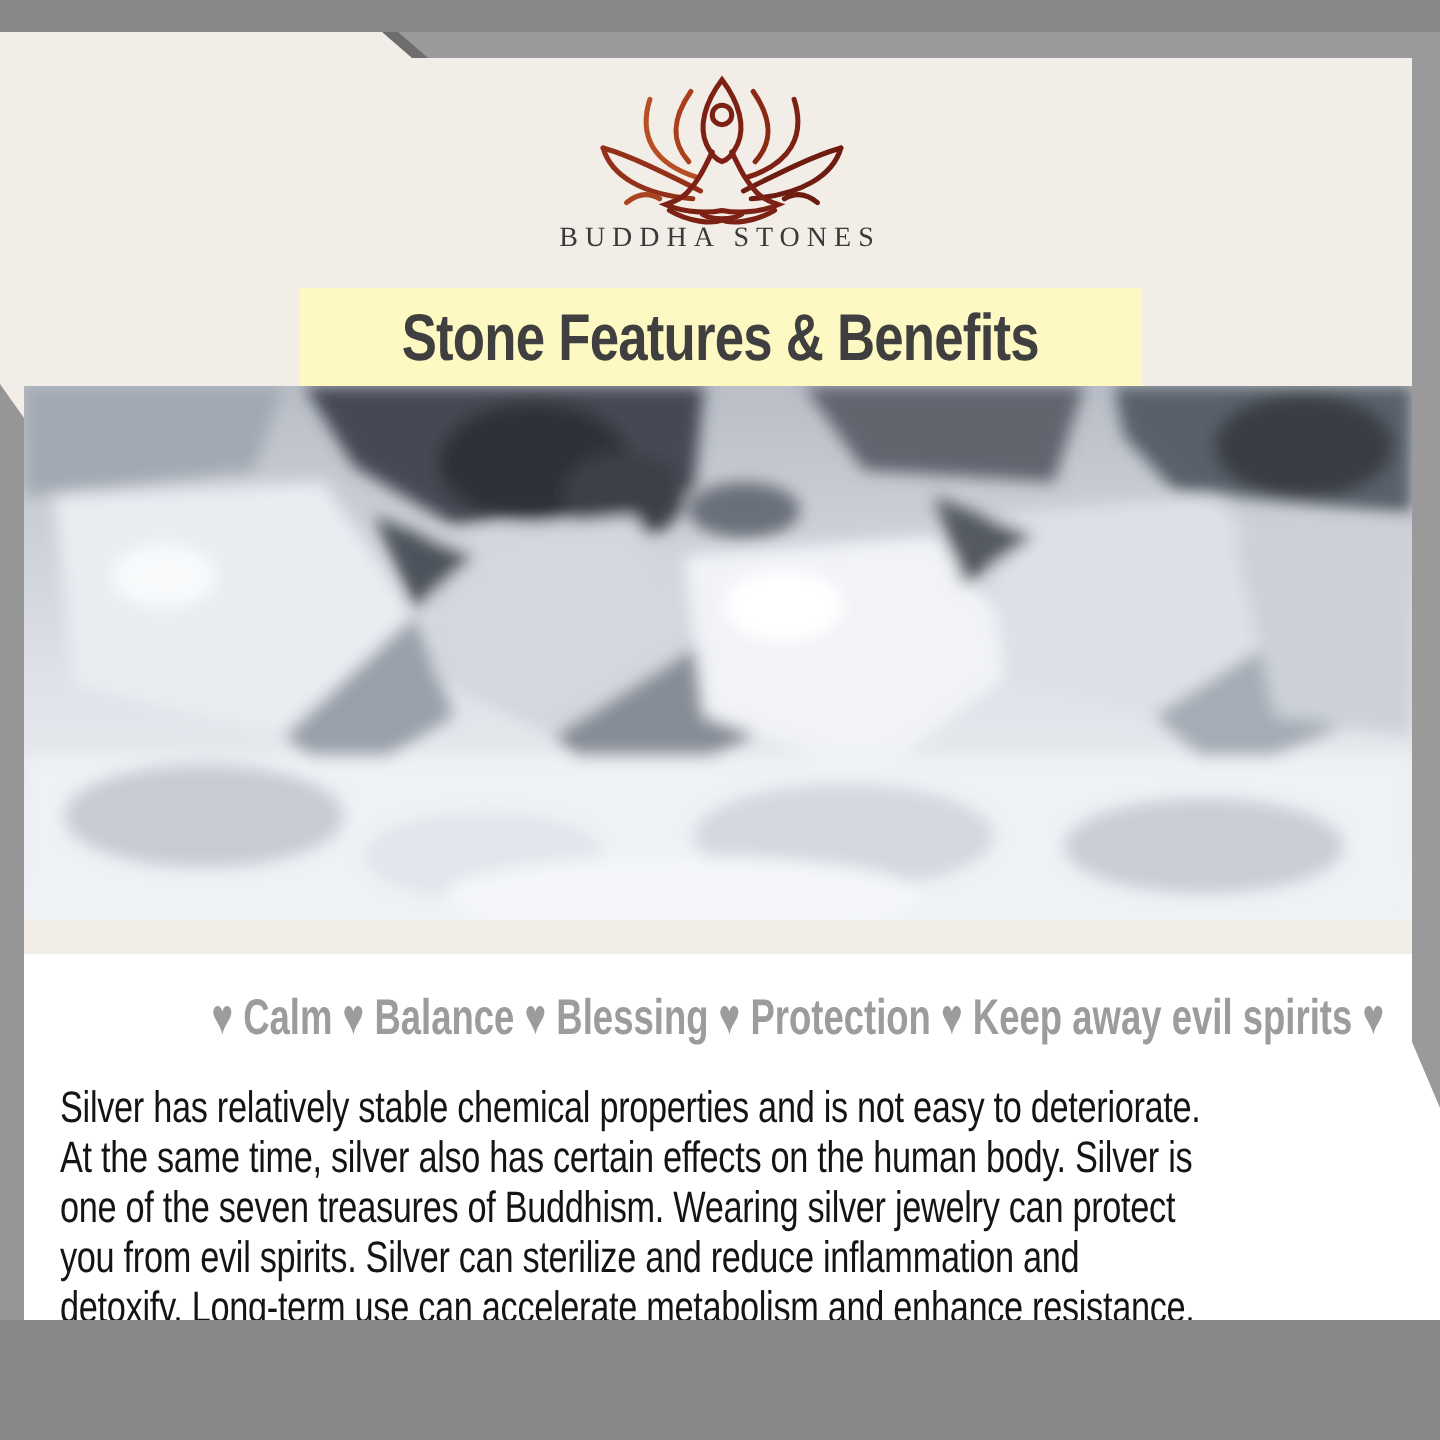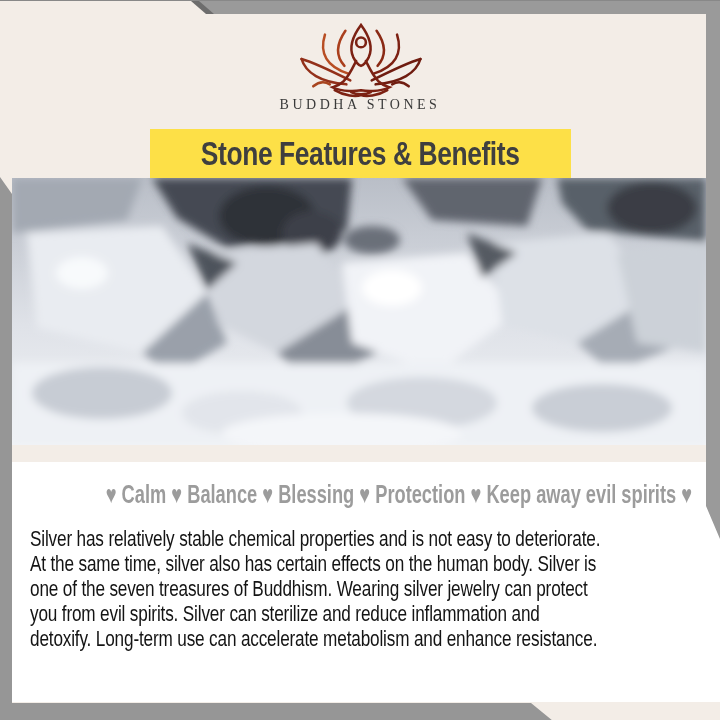--- a/index.html
+++ b/index.html
@@ -1,17 +1,17 @@
 <!DOCTYPE html>
 <html><head>
 <meta charset="utf-8">
 <style>
   html,body{margin:0;padding:0;background:#888;}
   .stage{
-    position:relative;width:720px;height:720px;margin:1px auto;overflow:hidden;
+    position:relative;width:720px;height:644px;margin:16px auto;overflow:hidden;
     background:#f3ede7;
     font-family:"Liberation Sans",sans-serif;
   }
   .abs{position:absolute;}
   
   .accent-top-right{
     left:0;top:0;width:720px;height:720px;background:#9a9a9a;
     clip-path:polygon(197px 0,720px 0,720px 538px,706px 505px,706px 13px,212px 13px);
   }
   .accent-top-shadow{
@@ -24,21 +24,21 @@
   }
   
   .brand-logo{left:297px;top:21px;width:128px;height:76px;}
   .brand-name{
     left:0;top:96px;width:720px;text-align:center;
     font-family:"Liberation Serif",serif;font-size:14px;letter-spacing:3.5px;
     color:#3a3a3a;font-weight:400;
   }
   
   .title-banner{
-    left:150px;top:128px;width:421px;height:49px;background:#fde047;
+    left:150px;top:128px;width:421px;height:49px;background:#fef9c3;
     display:flex;align-items:center;justify-content:center;
   }
   .title-banner .txt{
     font-size:33px;font-weight:bold;color:#3f3f3f;white-space:nowrap;
     transform:scaleX(0.8);transform-origin:center;letter-spacing:-0.5px;
   }
   
   .photo{left:12px;top:177px;width:694px;height:267px;overflow:hidden;background:#d8dbe1;}
   
   .stone-banner{

